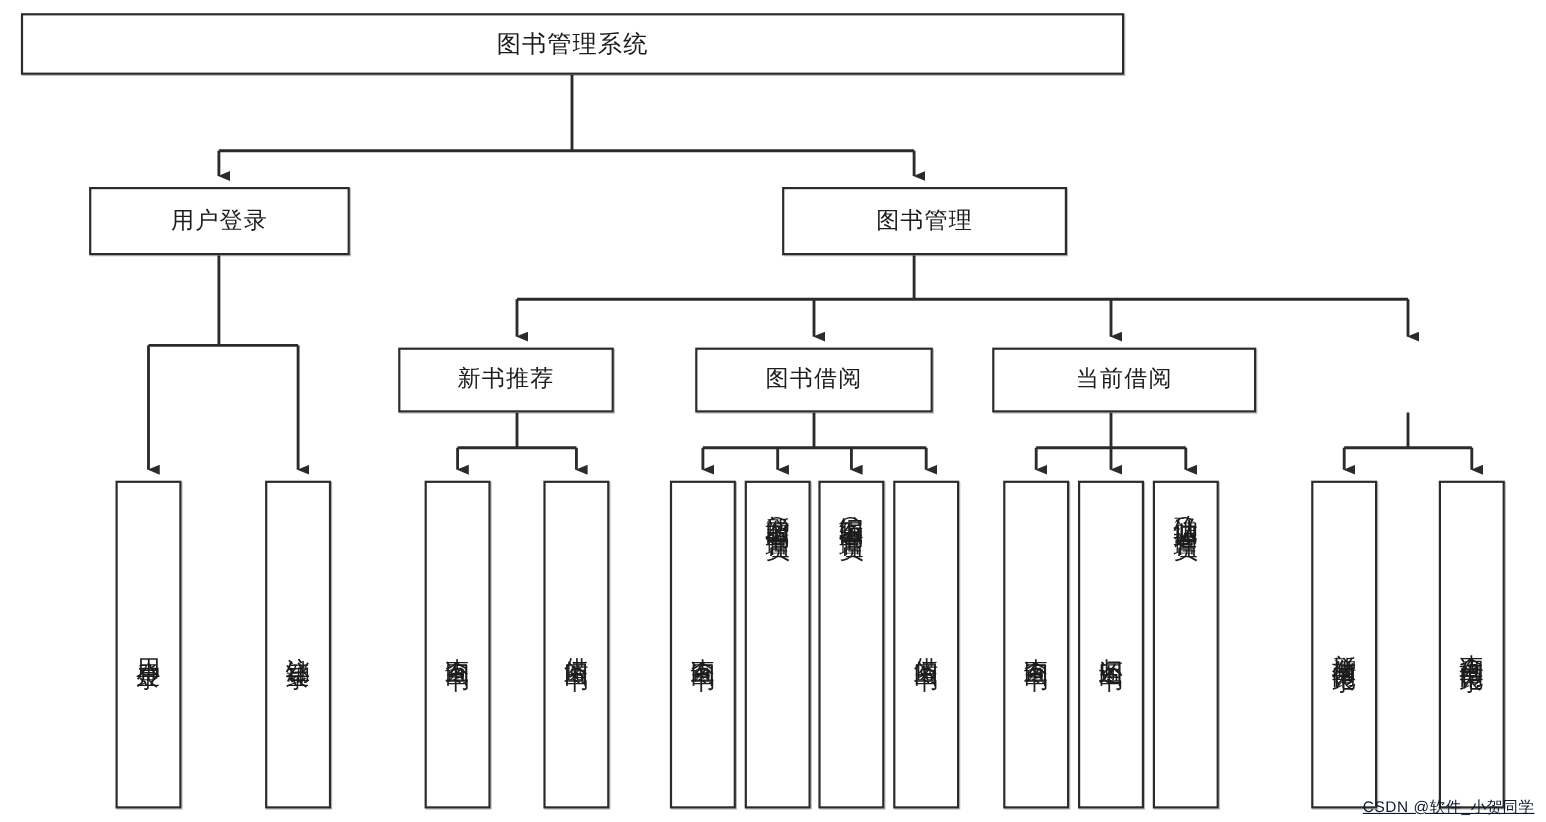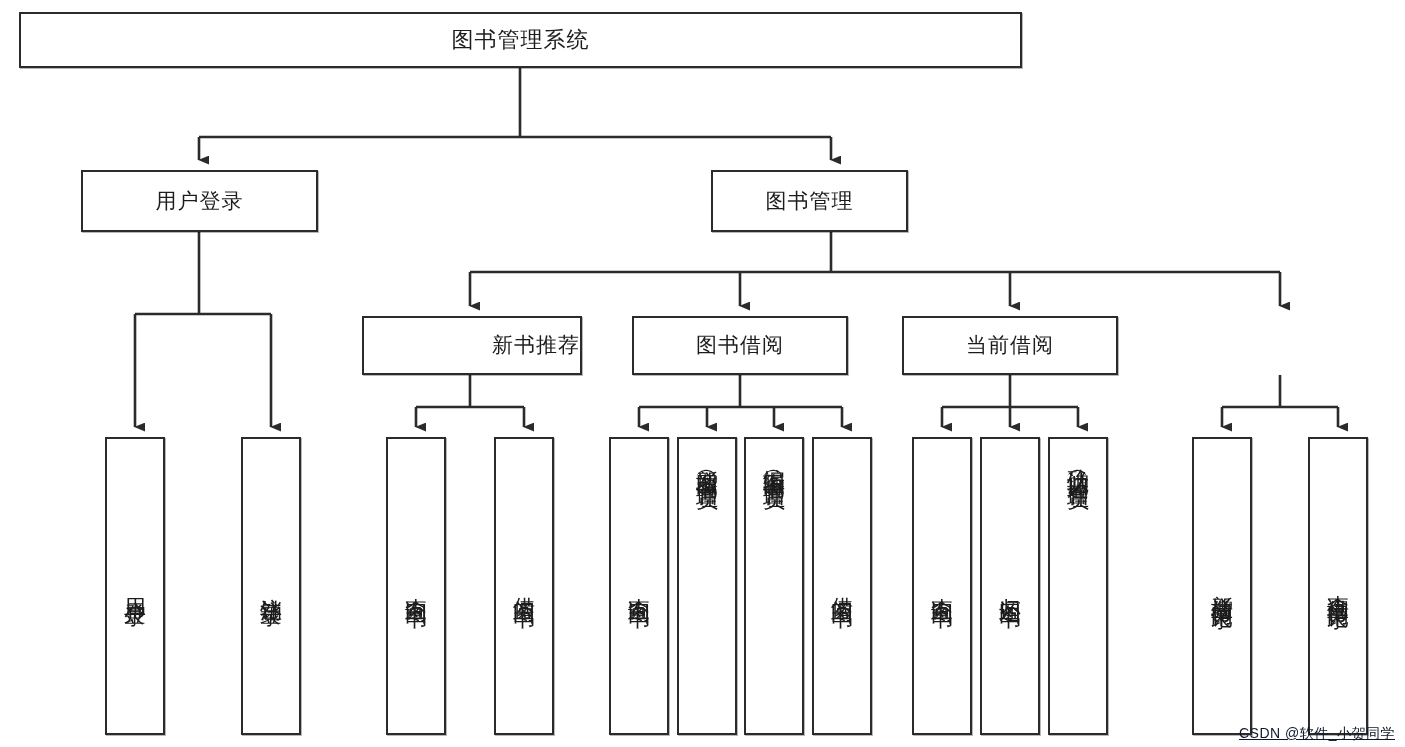--- a/index.html
+++ b/index.html
@@ -123,31 +123,31 @@
     </g>
   </svg>
 
   <div class="node-box node-root" style="left:19px;top:12px;width:1003px;height:56px;">
     <span class="node-label">图书管理系统</span>
   </div>
 
   <div class="node-box node-l1" style="left:81px;top:170px;width:237px;height:62px;">
     <span class="node-label">用户登录</span>
   </div>
-  <div class="node-box node-l1" style="left:711px;top:170px;width:197px;height:62px;">
+  <div class="node-box node-l1" style="left:711px;top:170px;width:259px;height:62px;">
     <span class="node-label">图书管理</span>
   </div>
 
-  <div class="node-box node-l2" style="left:362px;top:316px;width:220px;height:59px;justify-content:flex-end;">
+  <div class="node-box node-l2" style="left:362px;top:316px;width:196px;height:59px;">
     <span class="node-label">新书推荐</span>
   </div>
   <div class="node-box node-l2" style="left:632px;top:316px;width:216px;height:59px;align-items:center;">
     <span class="node-label">图书借阅</span>
   </div>
-  <div class="node-box node-l2" style="left:902px;top:316px;width:216px;height:59px;">
+  <div class="node-box node-l2" style="left:902px;top:316px;width:240px;height:59px;">
     <span class="node-label">当前借阅</span>
   </div>
 
   <div class="node-box node-leaf leaf-center" style="left:105px;top:437px;width:60px;height:298px;">
     <span class="node-label">用户登录</span>
   </div>
   <div class="node-box node-leaf leaf-center" style="left:241px;top:437px;width:60px;height:298px;">
     <span class="node-label">注销登录</span>
   </div>
 

